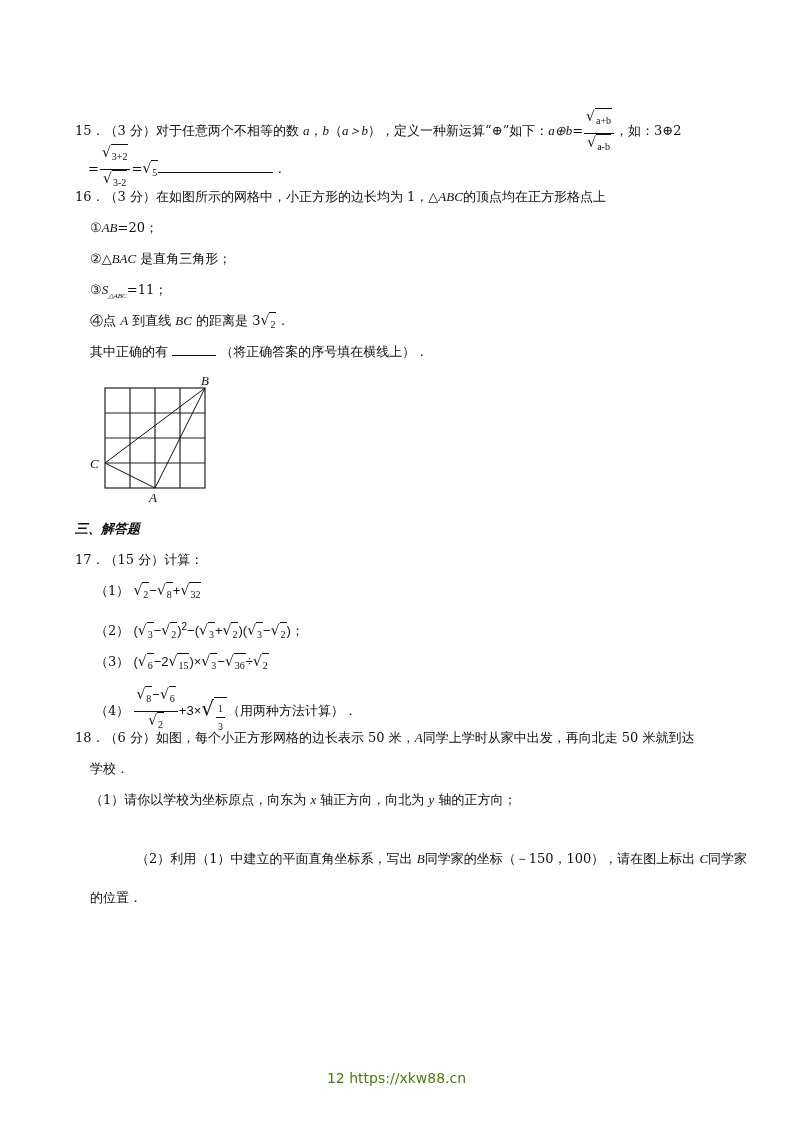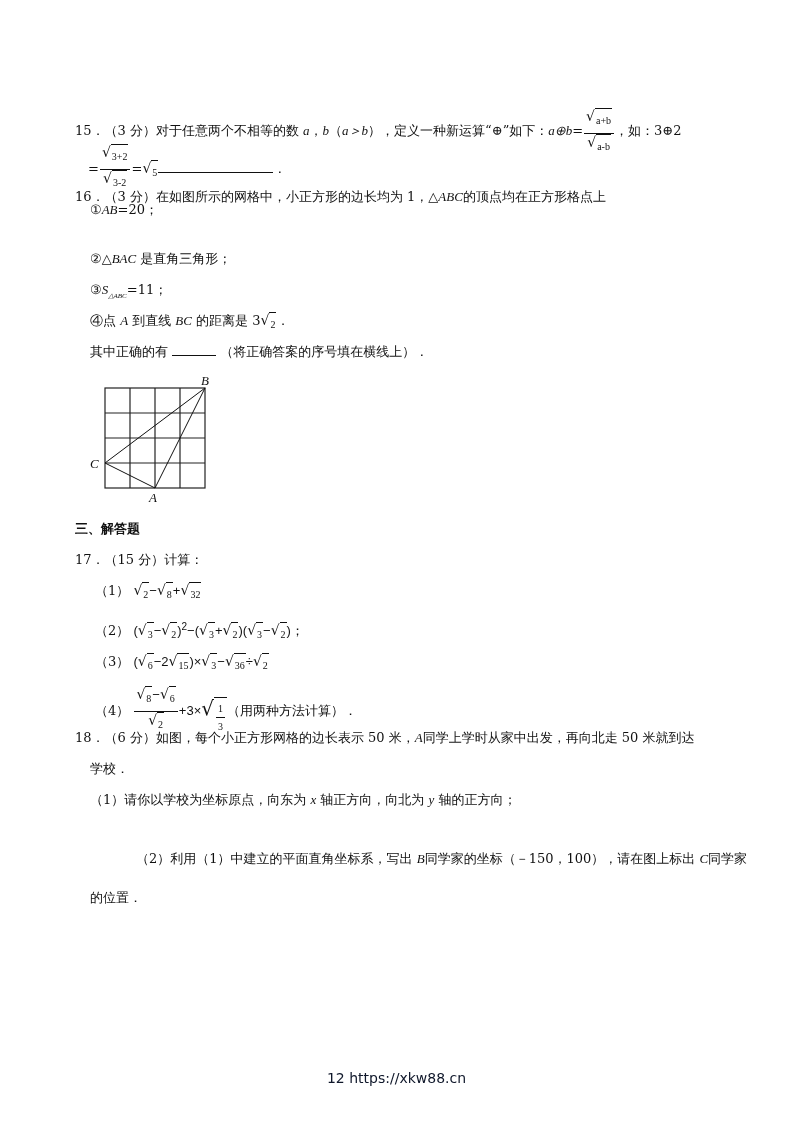--- a/index.html
+++ b/index.html
@@ -12,21 +12,21 @@
   .blank { display: inline-block; border-bottom: 1px solid #111; vertical-align: baseline; height: 12px; }
   .frac { display: inline-flex; flex-direction: column; align-items: center; vertical-align: middle; margin: 0 1px; }
   .frac .num { border-bottom: 1px solid #111; padding: 0 2px; line-height: 17px; }
   .frac .den { padding: 0 2px; line-height: 17px; }
   .sqrt { display: inline-flex; align-items: stretch; font-family: "Liberation Sans", sans-serif; }
   .sqrt .rad { font-family: "DejaVu Sans", sans-serif; font-size: 14px; line-height: 17px; }
   .sqrt .body { border-top: 1px solid #111; padding: 4px 1px; line-height: 16px; font-family: Liberation Serif, serif; font-size: 10px; }
   .sqrt.tall .rad { font-size: 20px; line-height: 22px; }
   .sqrt.tall .body { line-height: 20px; padding-top: 2px; }
   .footer { position: absolute; left: 0; width: 793px; top: 1070px; text-align: center;
-            font-family: "DejaVu Sans", sans-serif; font-size: 14px; color: #0f172a; }
+            font-family: "DejaVu Sans", sans-serif; font-size: 14px; color: #4d7c0f; }
   svg text { font-family: "Liberation Serif", serif; font-style: italic; font-size: 13px; fill: #111; }
   .sup { font-size: 10px; vertical-align: super; }
   .sub { font-size: 7px; vertical-align: sub; margin-top: 8px; }
 </style>
 </head>
 <body>
 
 <div class="line" style="left:75px; top:106px;">
   <span>15．</span><span>（3 分）</span><span>对于任意两个不相等的数 </span><span class="it">a</span><span>，</span><span class="it">b</span><span>（</span><span class="it">a＞b</span><span>）</span><span>，定义一种新运算“⊕”如下：</span><span class="it">a⊕b</span><span>=</span><span class="frac" style="position:relative; top:2px;">
     <span class="num"><span class="sqrt">
@@ -53,21 +53,21 @@
   </span><span>=</span><span class="sqrt">
       <span class="rad">√</span>
       <span class="body">5</span>
     </span><span class="blank" style="width:115px;"></span><span>．</span>
 </div>
 
 <div class="line" style="left:75px; top:188px;">
   <span>16．</span><span>（3 分）</span><span>在如图所示的网格中，小正方形的边长均为 1，△</span><span class="it">ABC</span><span>的顶点均在正方形格点上</span>
 </div>
 
-<div class="line" style="left:90px; top:201px;">
+<div class="line" style="left:90px; top:219px;">
   <span>①</span><span class="it">AB</span><span>=20；</span>
 </div>
 
 <div class="line" style="left:90px; top:250px;text-align:right;">
   <span>②</span><span>△</span><span class="it">BAC</span><span> 是直角三角形；</span>
 </div>
 
 <div class="line" style="left:90px; top:281px;">
   <span>③</span><span class="it">S</span><span class="sub it">△ABC</span><span>=11；</span>
 </div>
@@ -92,21 +92,21 @@
     <line x1="25" y1="43" x2="125" y2="43"></line>
     <line x1="25" y1="68" x2="125" y2="68"></line>
     <line x1="25" y1="93" x2="125" y2="93"></line>
   </g>
   <polygon points="75,118 125,18 25,93" fill="none" stroke="#111" stroke-width="1"></polygon>
   <text x="121" y="15">B</text>
   <text x="10" y="98">C</text>
   <text x="69" y="132">A</text>
 </svg>
 
-<div class="line bold" style="left:75px; top:520px; font-family:'DejaVu Sans', sans-serif; font-size:13px;">三、解答题</div>
+<div class="line bold" style="left:75px; top:520px; font-family:'DejaVu Sans', sans-serif; font-size:13px;font-style:italic;">三、解答题</div>
 
 <div class="line" style="left:75px; top:551px;">
   <span>17．</span><span>（15 分）</span><span>计算：</span>
 </div>
 
 <div class="line" style="left:95px; top:582px;">
   <span>（1）</span>
   <span class="sqrt">
       <span class="rad">√</span>
       <span class="body">2</span>

